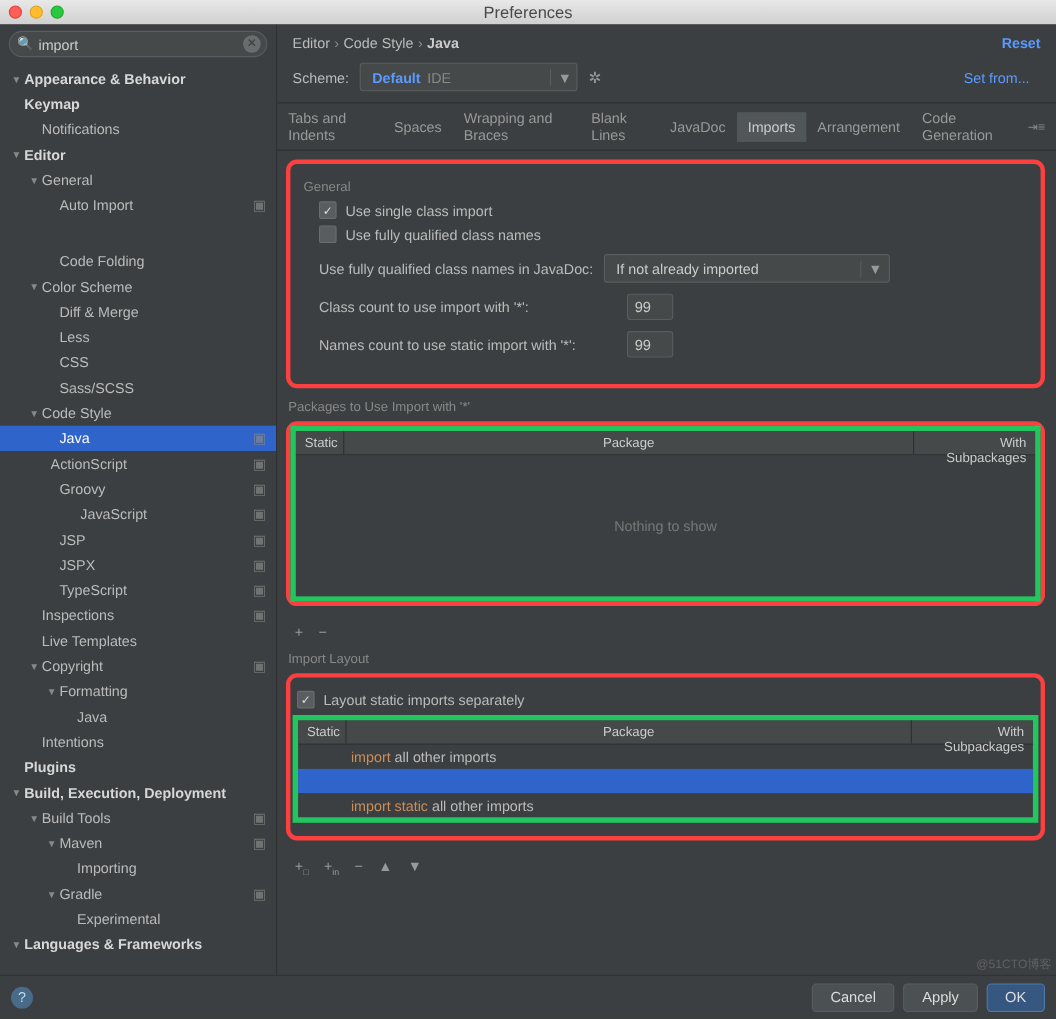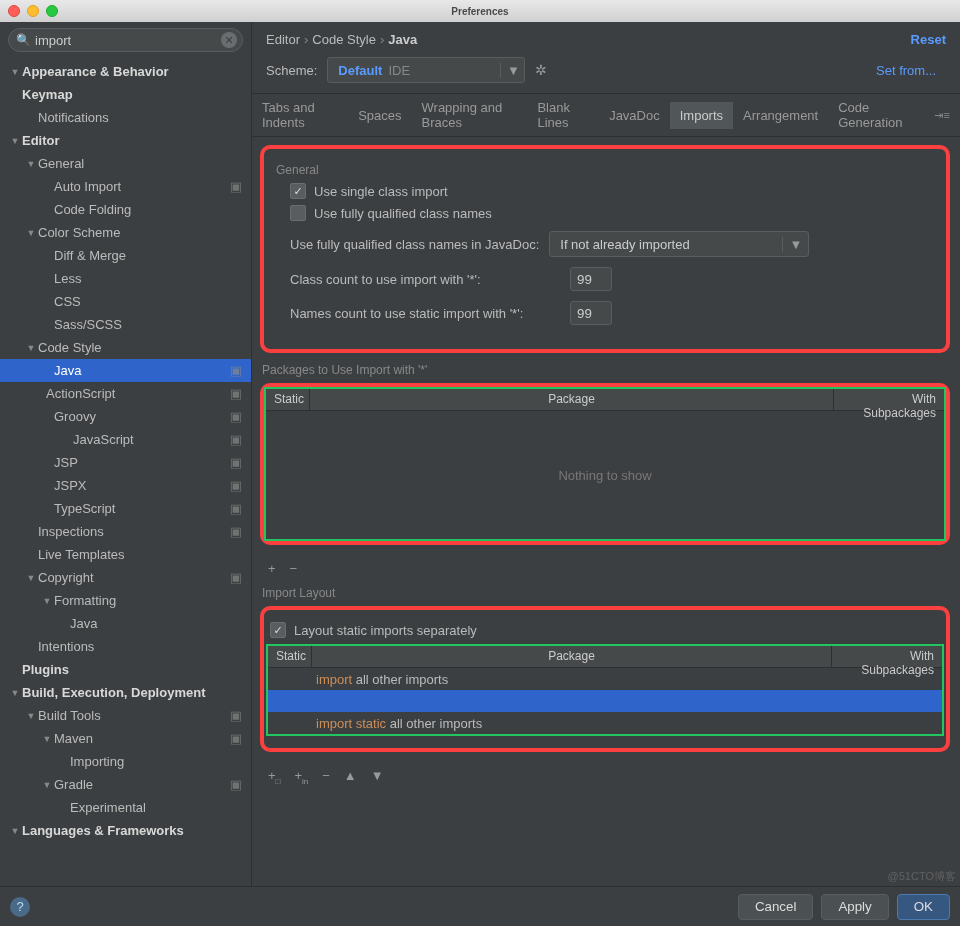--- a/index.html
+++ b/index.html
@@ -4,21 +4,21 @@
 <style>
 * { box-sizing: border-box; margin: 0; padding: 0; font-family: -apple-system, "Helvetica Neue", Arial, sans-serif; }
 body { background: #3c3f41; color: #bbb; font-size: 13px; width: 960px; height: 926px; overflow: hidden; }
 
 .titlebar { height: 22px; background: linear-gradient(#e8e8e8, #d0d0d0); display: flex; align-items: center; padding: 0 8px; position: relative; }
 .traffic { display: flex; gap: 7px; }
 .tdot { width: 12px; height: 12px; border-radius: 50%; }
 .tdot.red { background: #ff5f57; border: 0.5px solid #e0443e; }
 .tdot.yellow { background: #ffbd2e; border: 0.5px solid #dea123; }
 .tdot.green { background: #28c940; border: 0.5px solid #1aab29; }
-.title { position: absolute; left: 0; right: 0; text-align: center; color: #4a4a4a; font-size: 10px; font-weight: bold; }
+.title { position: absolute; left: 0; right: 0; text-align: center; color: #4a4a4a; font-size: 15px; }
 
 .main { display: flex; height: calc(100% - 22px - 40px); }
 .sidebar { width: 252px; background: #3c3f41; border-right: 1px solid #2d2f31; display: flex; flex-direction: column; }
 .search { margin: 6px 8px; position: relative; }
 .search input { width: 100%; height: 24px; background: #45494a; border: 1px solid #5a5d5f; border-radius: 12px; padding: 0 28px 0 26px; color: #ccc; font-size: 13px; outline: none; }
 .search .sicon { position: absolute; left: 8px; top: 5px; color: #888; font-size: 12px; }
 .search .xicon { position: absolute; right: 6px; top: 4px; width: 16px; height: 16px; background: #6a6d6f; border-radius: 50%; color: #3c3f41; text-align: center; line-height: 16px; font-size: 11px; }
 
 .tree { flex: 1; overflow: auto; padding-top: 2px; }
 .trow { height: 23px; display: flex; align-items: center; padding-right: 8px; cursor: default; }
@@ -52,21 +52,21 @@
 .section { border: 4px solid #fc4040; border-radius: 10px; padding: 10px 10px 18px; margin-bottom: 10px; position: relative; }
 .sectitle { color: #888; font-size: 12px; margin: 4px 0 6px 2px; }
 .chk { display: flex; align-items: center; gap: 8px; margin: 6px 0 6px 16px; }
 .cbox { width: 16px; height: 16px; background: #5a5d5f; border: 1px solid #6a6d6f; border-radius: 2px; display: flex; align-items: center; justify-content: center; color: #ddd; font-size: 11px; }
 .cbox.on::after { content: "✓"; }
 .frow { display: flex; align-items: center; gap: 10px; margin: 10px 0 6px 16px; }
 .ddark { background: #45494a; border: 1px solid #5a5d5f; height: 26px; display: inline-flex; align-items: center; padding: 0 6px 0 10px; border-radius: 3px; color: #ccc; }
 .ddark .dd { margin-left: 8px; color: #999; border-left: 1px solid #5a5d5f; padding-left: 6px; }
 .numin { width: 42px; height: 24px; background: #45494a; border: 1px solid #5a5d5f; color: #ccc; text-align: left; padding: 0 6px; border-radius: 3px; }
 
-.tbl { border: 2px solid #22c55e; }
+.tbl { border: 5px solid #22c55e; }
 .tblhead { display: flex; background: #45494a; height: 22px; border-bottom: 1px solid #2d2f31; }
 .th { padding: 3px 8px; color: #ccc; font-size: 12px; border-right: 1px solid #2d2f31; }
 .th.static { width: 44px; }
 .th.pkg { flex: 1; text-align: center; }
 .th.sub { width: 110px; text-align: right; border-right: none; }
 .tblbody { height: 128px; display: flex; align-items: center; justify-content: center; color: #777; background: #3c3f41; }
 .tblctl { display: flex; gap: 14px; padding: 6px 8px; color: #999; background: #3c3f41; }
 
 .layrow { display: flex; height: 22px; align-items: center; }
 .layrow.sel { background: #2f65ca; color: #fff; }
@@ -120,21 +120,21 @@
         </div>
         <div class="trow" style="padding-left: 24px;">
           <span class="chev">▼</span>
           <span class="tlabel">General</span>
         </div>
         <div class="trow" style="padding-left: 40px;">
           <span class="chev"></span>
           <span class="tlabel">Auto Import</span>
           <span class="ticon">▣</span>
         </div>
-        <div class="trow" style="padding-left: 40px;">
+        <div class="trow" style="padding-left: 40px; margin-top: 28px;">
           <span class="chev"></span>
           <span class="tlabel">Code Folding</span>
         </div>
         <div class="trow" style="padding-left: 24px;">
           <span class="chev">▼</span>
           <span class="tlabel">Color Scheme</span>
         </div>
         <div class="trow" style="padding-left: 40px;">
           <span class="chev"></span>
           <span class="tlabel">Diff &amp; Merge</span>

